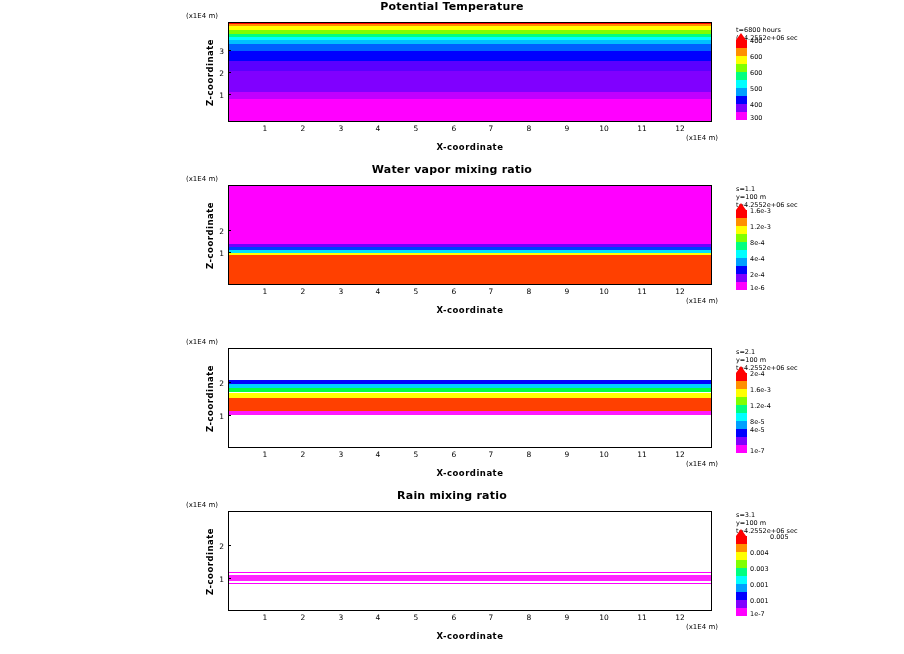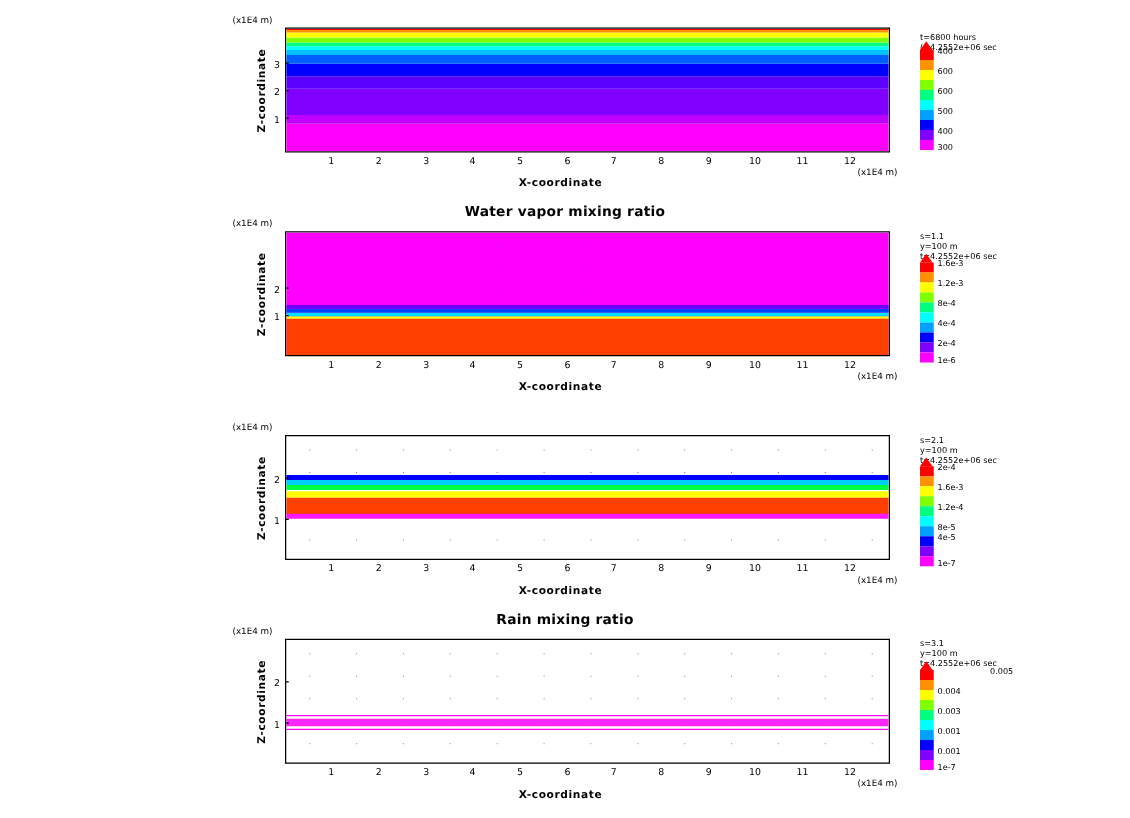--- a/index.html
+++ b/index.html
@@ -67,20 +67,21 @@
     transform-origin: left top;
     white-space: nowrap;
     font-weight: bold;
   }
   .xlabel {
     position: absolute;
     font-size: 8.5px;
     letter-spacing: 0.5px;
     white-space: nowrap;
     font-weight: bold;
+    text-align: center;
   }
   .unit-top {
     position: absolute;
     font-size: 7px;
     white-space: nowrap;
   }
   .unit-bot {
     position: absolute;
     font-size: 7px;
     white-space: nowrap;
@@ -129,20 +130,21 @@
   .cbar-label {
     position: absolute;
     font-size: 6.5px;
     white-space: nowrap;
   }
 </style>
 </head>
 <body>
 
 <div class="panel" style="top:0px;height:160px;">
+  <div class="panel-title" style="top:0px;">Potential Temperature</div>
   <div class="unit-top" style="left:186px;top:12px;">(x1E4 m)</div>
   <div class="ylabel" style="left:205px;top:106px;">Z-coordinate</div>
 
   <div class="plot-frame" style="left:228px;top:22px;width:484px;height:100px;">
     <div class="bands">
       <div class="band" style="top:77.5%;height:22.5%;background:#ff00ff;"></div>
       <div class="band" style="top:70.3%;height:7.2%;background:#c000ff;"></div>
       <div class="band" style="top:49.4%;height:20.9%;background:#8000ff;"></div>
       <div class="band" style="top:39.1%;height:10.3%;background:#5a00ff;"></div>
       <div class="band" style="top:28.1%;height:11.0%;background:#0000ff;"></div>
@@ -367,19 +369,19 @@
     <div class="cbar-seg" style="top:8px;height:8px;background:#ff9000;"></div>
     <div class="cbar-seg" style="top:16px;height:8px;background:#ffff00;"></div>
     <div class="cbar-seg" style="top:24px;height:8px;background:#80ff00;"></div>
     <div class="cbar-seg" style="top:32px;height:8px;background:#00ff80;"></div>
     <div class="cbar-seg" style="top:40px;height:8px;background:#00ffff;"></div>
     <div class="cbar-seg" style="top:48px;height:8px;background:#00a0ff;"></div>
     <div class="cbar-seg" style="top:56px;height:8px;background:#0000ff;"></div>
     <div class="cbar-seg" style="top:64px;height:8px;background:#8000ff;"></div>
     <div class="cbar-seg" style="top:72px;height:8px;background:#ff00ff;"></div>
   </div>
-  <div class="cbar-label" style="left:792px;top:44px;">0.005</div>
+  <div class="cbar-label" style="left:770px;top:44px;">0.005</div>
   <div class="cbar-label" style="left:750px;top:60px;">0.004</div>
   <div class="cbar-label" style="left:750px;top:76px;">0.003</div>
   <div class="cbar-label" style="left:750px;top:92px;">0.001</div>
   <div class="cbar-label" style="left:750px;top:108px;">0.001</div>
   <div class="cbar-label" style="left:750px;top:121px;">1e-7</div>
 </div>
 
 </body></html>

